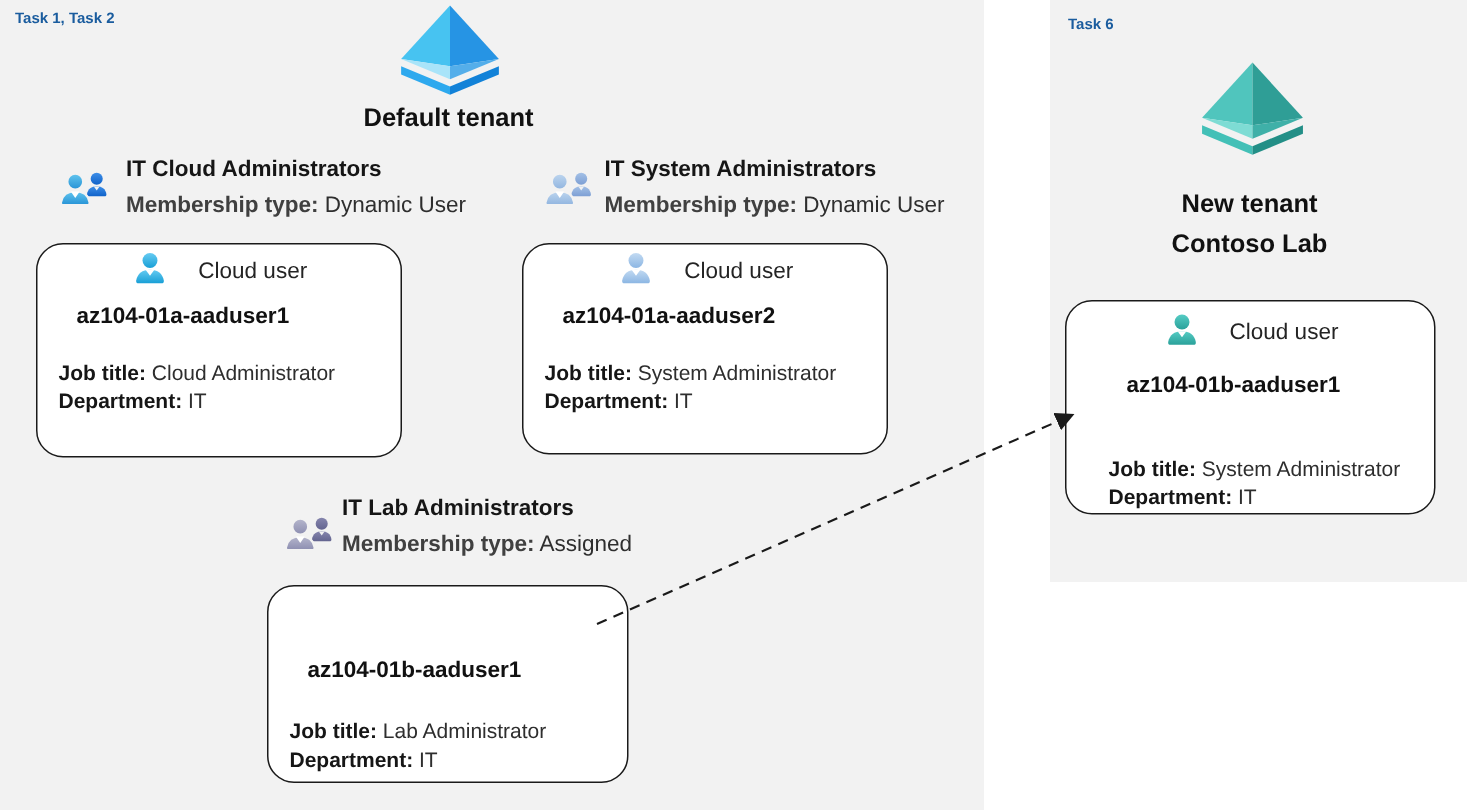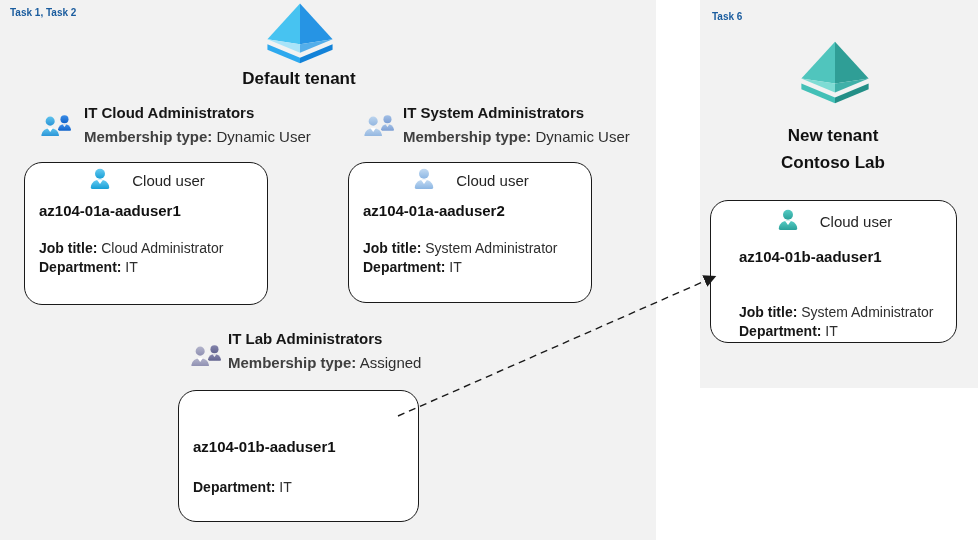--- a/index.html
+++ b/index.html
@@ -24,21 +24,21 @@
   .group-membership{position:absolute;font-size:15px;white-space:nowrap;color:#2e2e2e;}
   .group-membership b{color:#404040;}
 
   .user-box{
     position:absolute;background:#ffffff;border:1.3px solid #1a1a1a;border-radius:18px;
     box-sizing:border-box;
   }
   .user-header{position:absolute;left:0;right:0;display:flex;align-items:center;justify-content:center;gap:7px;}
   .user-type{font-size:15px;color:#242424;white-space:nowrap;margin-left:12px;}
   .user-task{font-size:15px;font-weight:bold;color:#1a5c9e;white-space:nowrap;margin-right:8px;}
-  .user-name{position:absolute;font-size:15px;font-weight:bold;white-space:nowrap;color:#111;}
+  .user-name{position:absolute;font-size:15px;font-weight:bold;white-space:nowrap;color:#111;margin-left:12px;}
   .user-attrs{position:absolute;}
   .attr{font-size:14px;line-height:19px;white-space:nowrap;color:#2e2e2e;}
   .attr b{color:#161616;}
 
   .b1{left:24px;top:162px;width:244px;height:143px;}
   .b1 .user-header{top:4px;}
   .b1 .user-name{left:14px;top:39px;}
   .b1 .user-attrs{left:14px;top:76px;}
 
   .b2{left:348px;top:162px;width:244px;height:141px;}
@@ -207,20 +207,24 @@
       <b>Department:</b>
       <span>IT</span>
     </div>
   </div>
 </div>
 
 <div class="user-box b3">
   <div class="user-name">az104-01b-aaduser1</div>
   <div class="user-attrs">
     <div class="attr">
+      <b>Job title:</b>
+      <span>Lab Administrator</span>
+    </div>
+    <div class="attr">
       <b>Department:</b>
       <span>IT</span>
     </div>
   </div>
 </div>
 
 <div class="task-label" style="left:712px;top:11px;">Task 6</div>
 
 <svg class="tenant-icon" style="left:792px;top:40px;" width="86" height="64" viewBox="0 0 100 78">
   <polygon points="50,2 9,47 50,53" fill="#50c5bd"></polygon>

